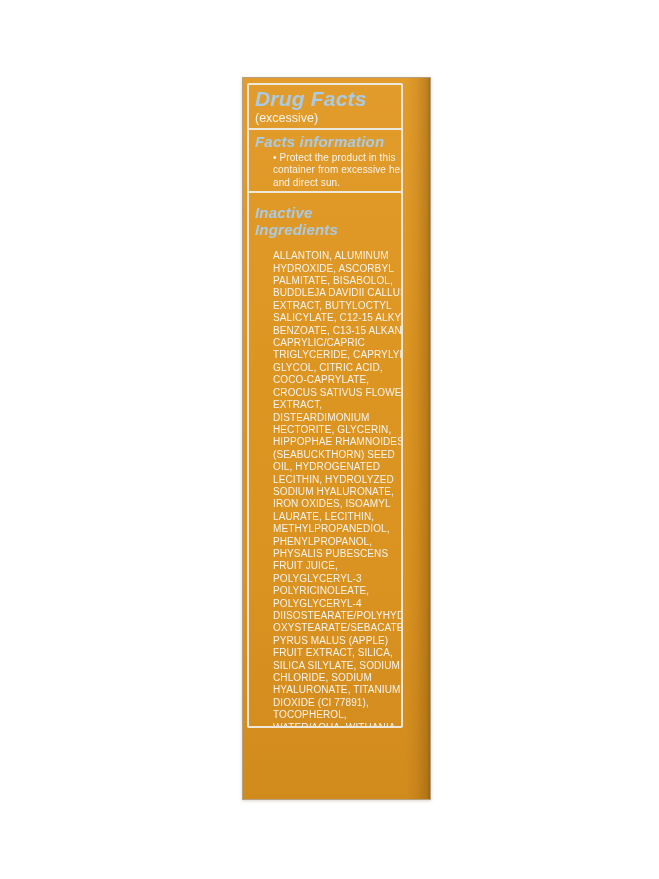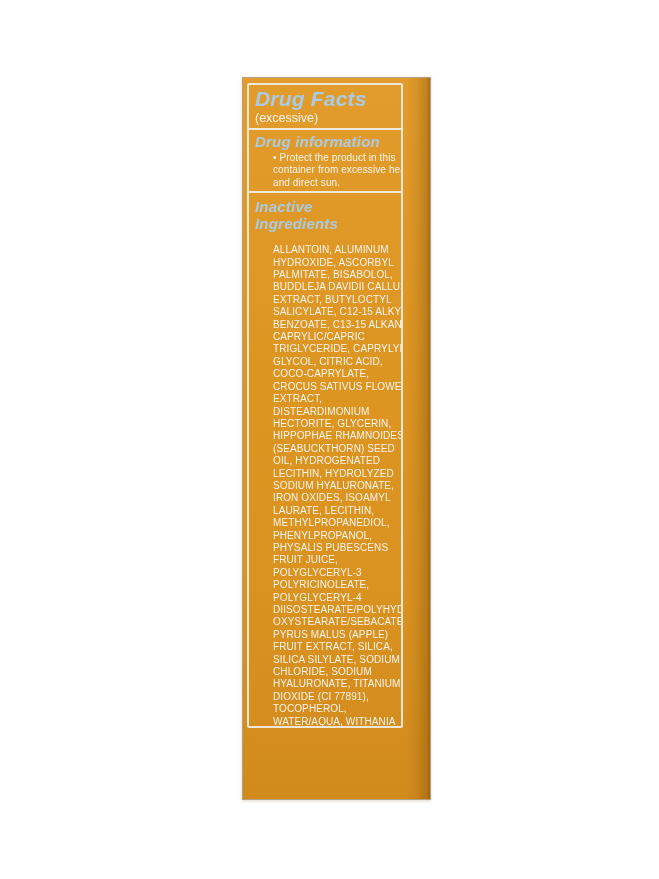--- a/index.html
+++ b/index.html
@@ -80,21 +80,21 @@
   .rule2 { margin-top: 2px; }
   .sec-heading {
     font-style: italic;
     font-weight: bold;
     font-size: 15px;
     line-height: 17px;
     letter-spacing: 0.2px;
     color: var(--accent_blue, #a9cbe6);
   }
   .h1 { margin-top: 3px; }
-  .h2 { margin-top: 5px; }
+  .h2 { margin-top: 11px; }
   .sec-body {
     font-size: 10px;
     line-height: 12.4px;
     letter-spacing: 0.1px;
     color: var(--text_white, #f7f4ec);
     white-space: pre;
     padding-left: 24px;
   }
   .b1 { margin-top: 2px; }
   .ingredients { margin-top: 12px; }
@@ -106,21 +106,21 @@
   <div class="box">
     <div class="box-side"></div>
     <div class="frame">
 
       <div class="df-title pad">Drug Facts</div>
 
       <div class="df-subtitle pad">(excessive)</div>
 
       <div class="rule rule1"></div>
 
-      <div class="sec-heading h1 pad">Drug information</div>
+      <div class="sec-heading h1 pad">Facts information</div>
 
       <div class="sec-body b1 pad">• Protect the product in this
 container from excessive heat
 and direct sun.</div>
 
       <div class="rule rule2"></div>
 
       <div class="sec-heading h2 pad">Inactive Ingredients</div>
 
       <div class="sec-body ingredients pad">ALLANTOIN, ALUMINUM

